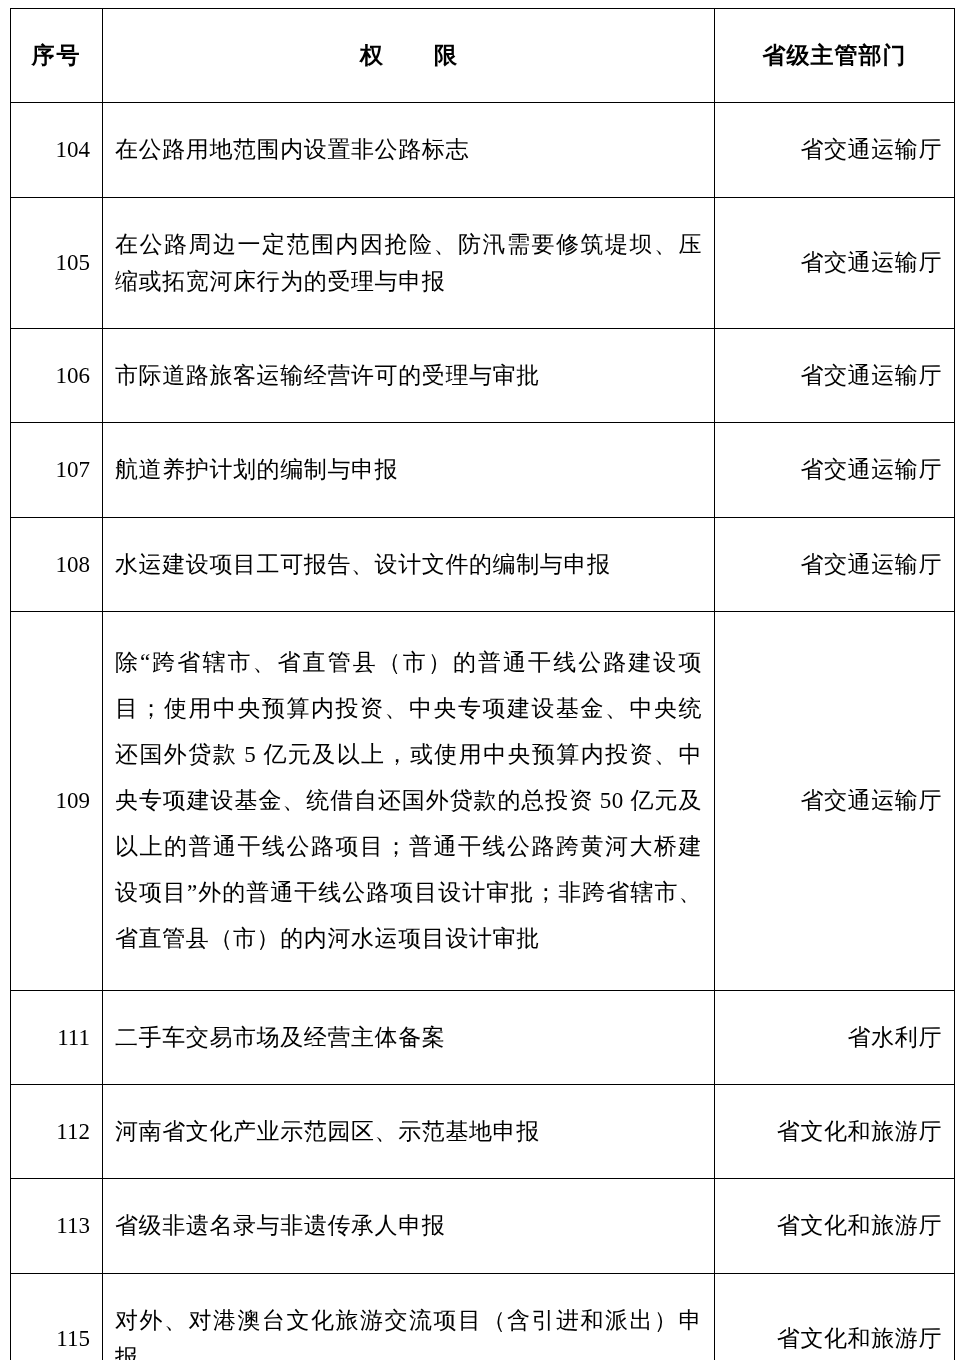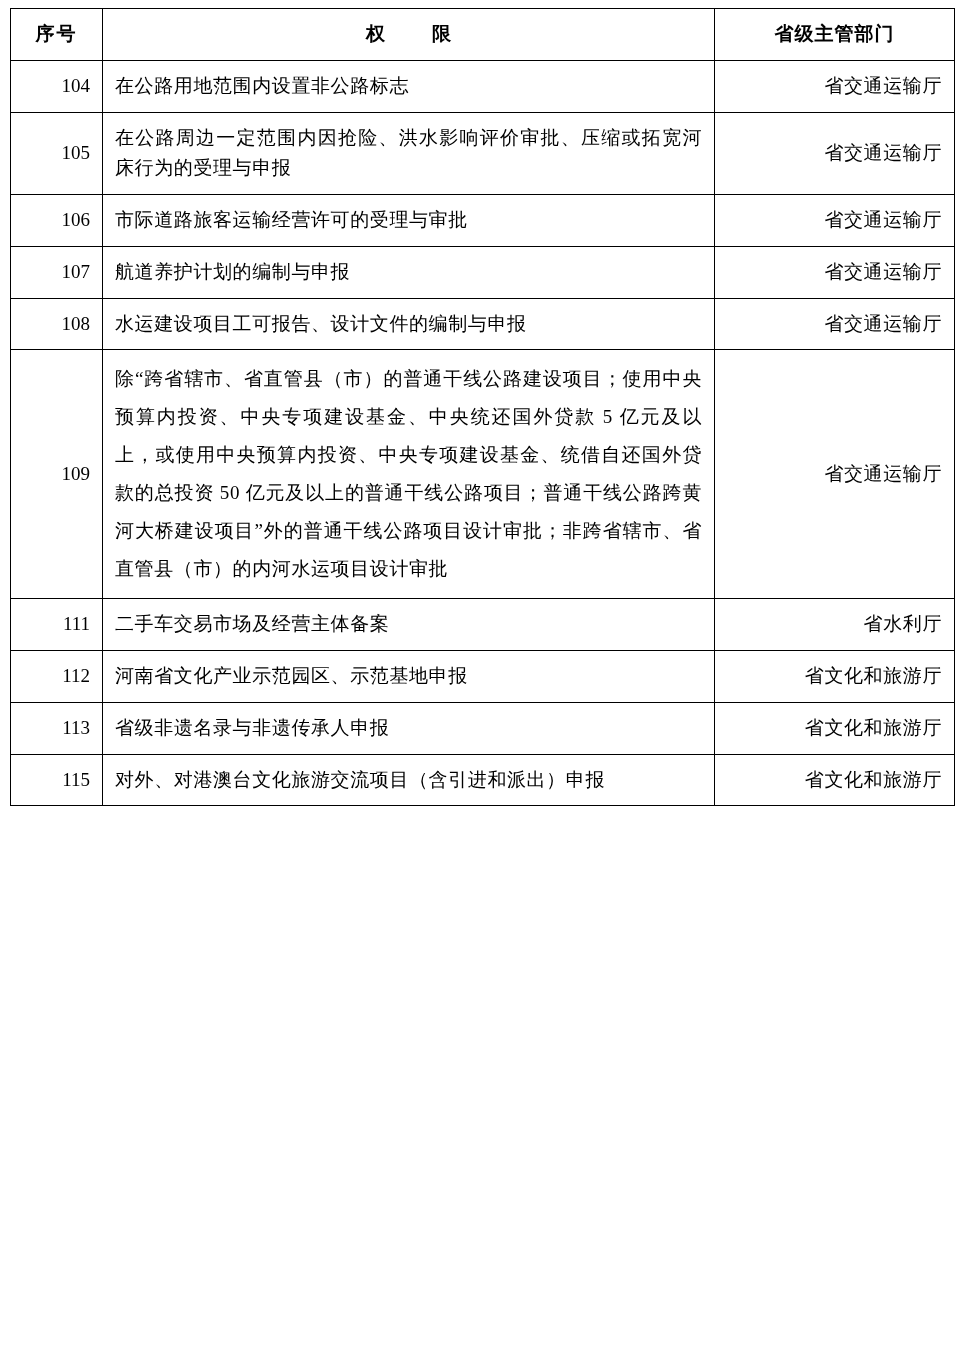--- a/index.html
+++ b/index.html
@@ -19,22 +19,22 @@
   }
   table.perm-table {
     width: 944px;
     border-collapse: collapse;
     table-layout: fixed;
   }
   table.perm-table th,
   table.perm-table td {
     border: 1px solid #000000;
     vertical-align: middle;
-    padding: 10px 12px;
-    font-size: 19px;
+    padding: 28px 12px;
+    font-size: 23px;
     line-height: 1.62;
   }
   col.c-no { width: 92px; }
   col.c-item { width: 612px; }
   col.c-dept { width: 240px; }
 
   thead th {
     text-align: center;
     font-weight: bold;
     font-size: 22px;
@@ -86,21 +86,21 @@
       </tr>
     </thead>
     <tbody id="table-body">
         <tr>
           <td class="cell-no">104</td>
           <td class="cell-item">在公路用地范围内设置非公路标志</td>
           <td class="cell-dept">省交通运输厅</td>
         </tr>
         <tr>
           <td class="cell-no">105</td>
-          <td class="cell-item">在公路周边一定范围内因抢险、洪水影响评价审批、压缩或拓宽河床行为的受理与申报</td>
+          <td class="cell-item">在公路周边一定范围内因抢险、防汛需要修筑堤坝、压缩或拓宽河床行为的受理与申报</td>
           <td class="cell-dept">省交通运输厅</td>
         </tr>
         <tr>
           <td class="cell-no">106</td>
           <td class="cell-item">市际道路旅客运输经营许可的受理与审批</td>
           <td class="cell-dept">省交通运输厅</td>
         </tr>
         <tr>
           <td class="cell-no">107</td>
           <td class="cell-item">航道养护计划的编制与申报</td>

